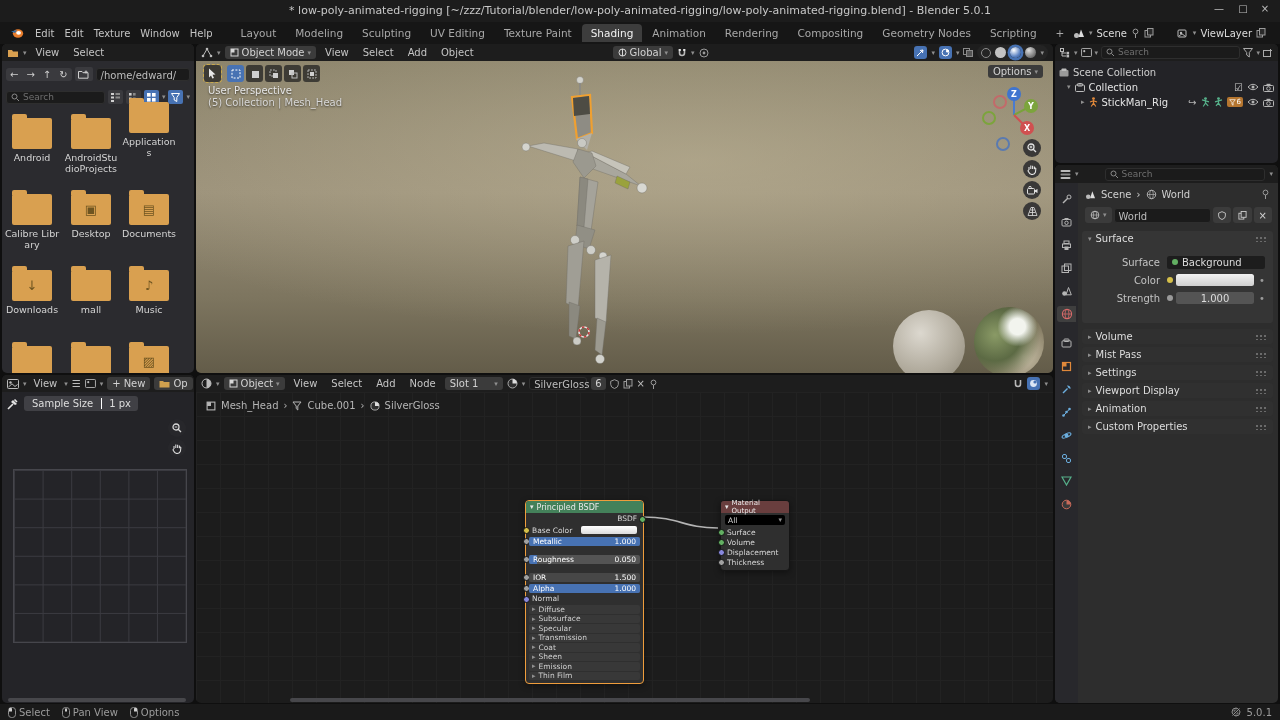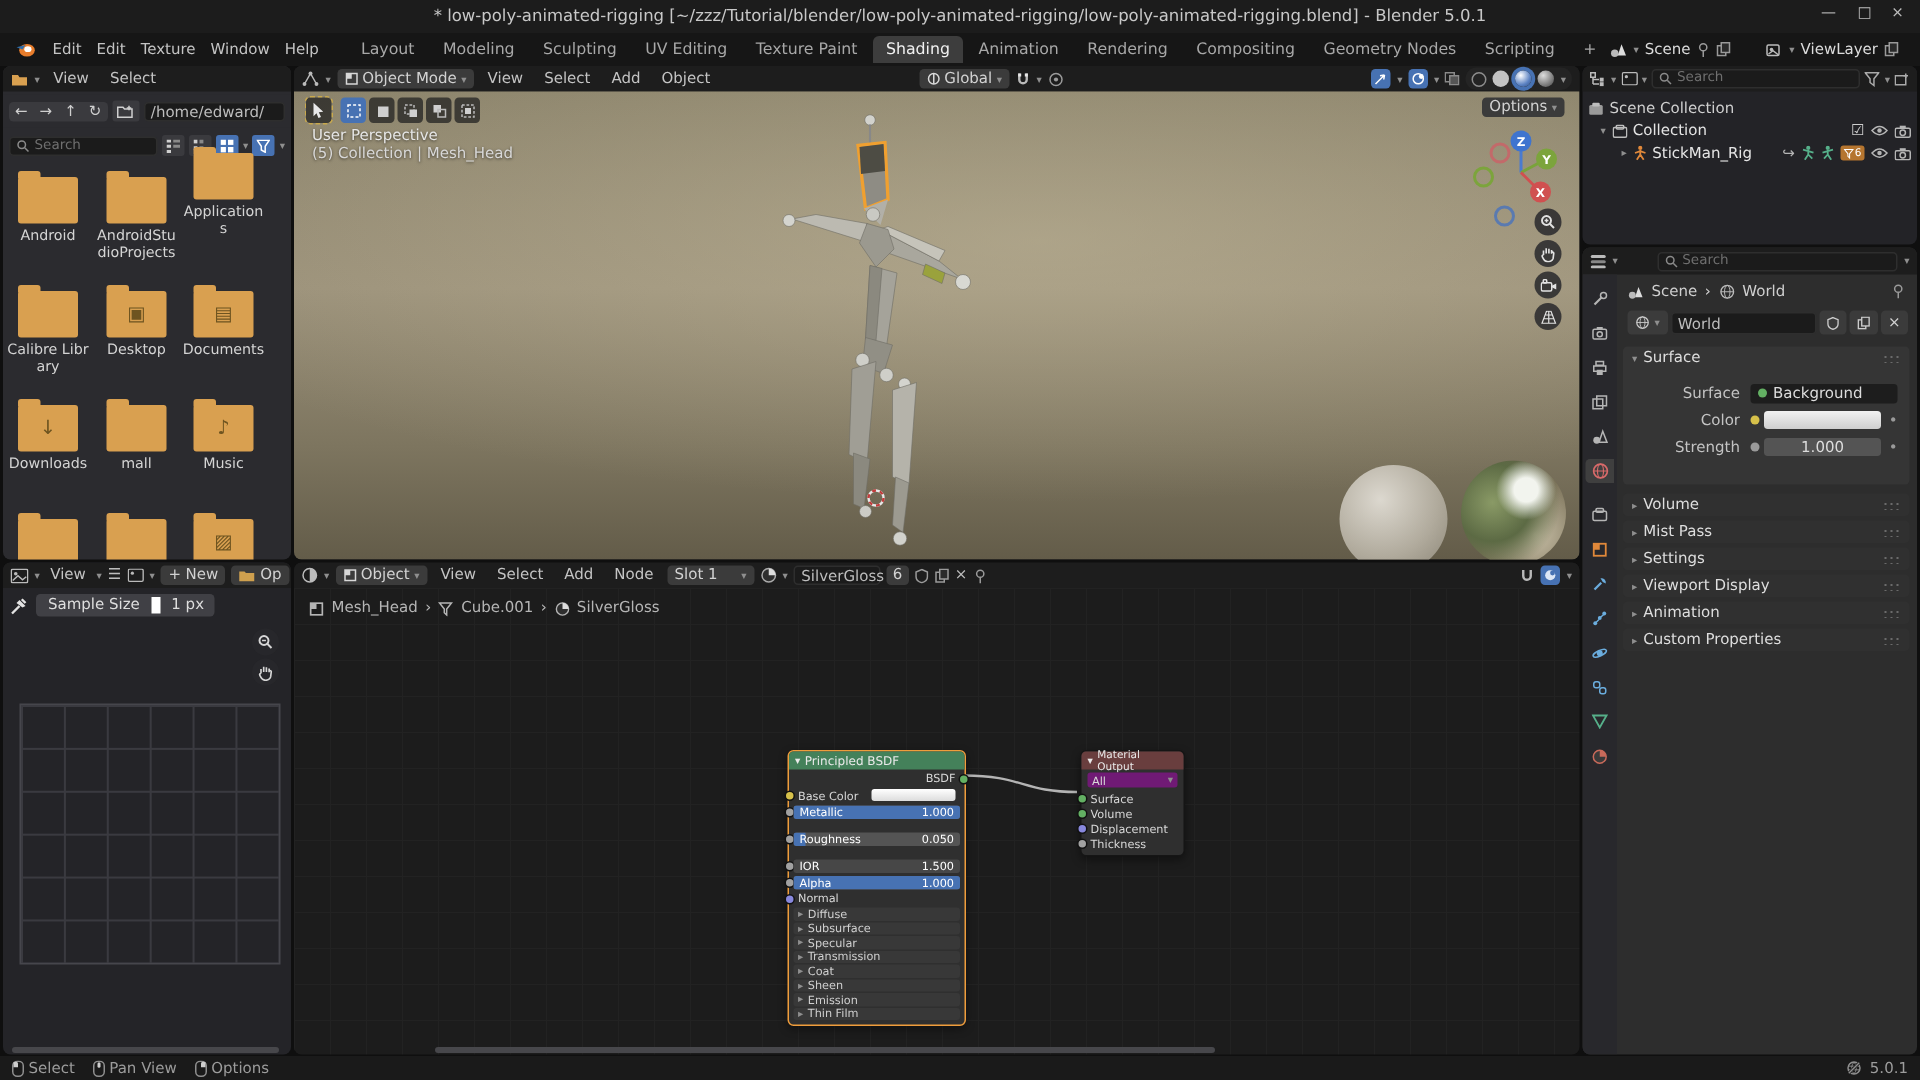--- a/index.html
+++ b/index.html
@@ -37,21 +37,21 @@
   .fitem{position:absolute;width:58px;text-align:center;}
   .folder{position:relative;width:40px;height:31px;background:#d9a050;border-radius:2px;margin:4px auto 0;}
   .folder::before{content:"";position:absolute;top:-4px;left:0;width:15px;height:5px;background:#d9a050;border-radius:2px 2px 0 0;}
   .badge{position:absolute;left:0;top:0;right:0;bottom:0;display:flex;align-items:center;justify-content:center;color:#6e5420;font-size:13px;}
   .flabel{margin-top:3px;color:#d4d4d4;font-size:9.5px;line-height:11px;word-break:break-all;}
   
   #imageeditor{left:2px;top:375px;width:192px;height:328px;background:#242428;}
   .ie-tools{position:absolute;left:4px;top:21px;display:flex;align-items:center;gap:6px;}
   .sampbar{display:flex;background:#404045;border-radius:3px;overflow:hidden;height:15px;align-items:center;}
   .sampbar .l{padding:0 8px;color:#dedede;}
-  .sampbar .v{padding:0 7px;border-left:6px solid #ffffff;color:#dedede;}
+  .sampbar .v{padding:0 7px;border-left:1px solid #ffffff;color:#dedede;}
   .gizbtn{position:absolute;width:18px;height:18px;border-radius:50%;background:rgba(40,40,44,.85);display:flex;align-items:center;justify-content:center;color:#d6d6d6;font-size:10px;}
   #iegrid{position:absolute;left:11px;top:94px;width:172px;height:172px;border:1px solid #46464c;
     background-image:linear-gradient(#3a3a40 1px,transparent 1px),linear-gradient(90deg,#3a3a40 1px,transparent 1px);
     background-size:28.6px 28.6px;}
   
   #viewport{left:196px;top:44px;width:857px;height:329px;}
   #vpcanvas{position:absolute;left:0;top:17px;right:0;bottom:0;
     background:radial-gradient(ellipse 120% 90% at 58% 32%,rgba(196,186,156,.5),rgba(0,0,0,0) 62%),
                linear-gradient(180deg,#8a826a 0%,#9a9079 42%,#7d755f 76%,#635c49 100%);}
   .toolbtn{width:17px;height:17px;border-radius:3px;background:rgba(34,34,34,.75);display:flex;align-items:center;justify-content:center;}
@@ -749,21 +749,21 @@
             <span class="dd">▸</span>
             <span>Thin Film</span>
           </div>
       </div>
 
       <div class="node" style="left:524px;top:108px;width:68px">
         <div class="nhead" style="background:#693e3e;font-size:7px">
           <span class="dd" style="color:#e9e9e9">▾</span>
           <span>Material Output</span>
         </div>
-        <div class="nrow" style="height:10px;margin:2px 4px;background:#701a75;border-radius:2px;padding:0 3px">
+        <div class="nrow" style="height:10px;margin:2px 4px;background:#000000;border-radius:2px;padding:0 3px">
           <span style="flex:1">All</span>
           <span class="dd">▾</span>
         </div>
         <div class="nrow" style="height:10px">
             <span class="sock l" style="background:#63b063"></span>
             <span>Surface</span>
           </div>
         <div class="nrow" style="height:10px">
             <span class="sock l" style="background:#63b063"></span>
             <span>Volume</span>

